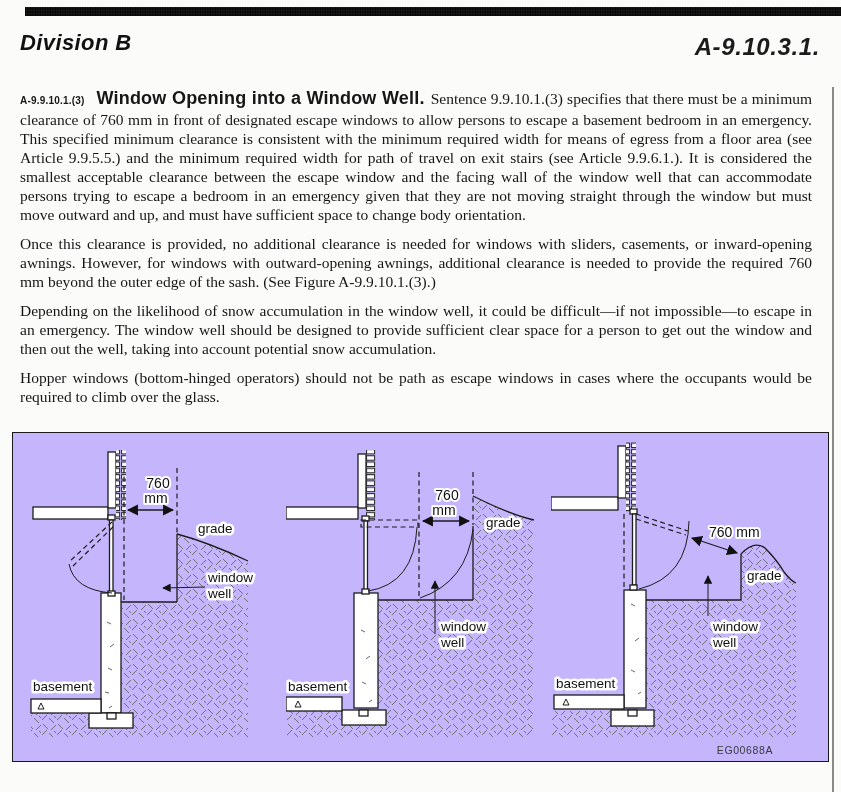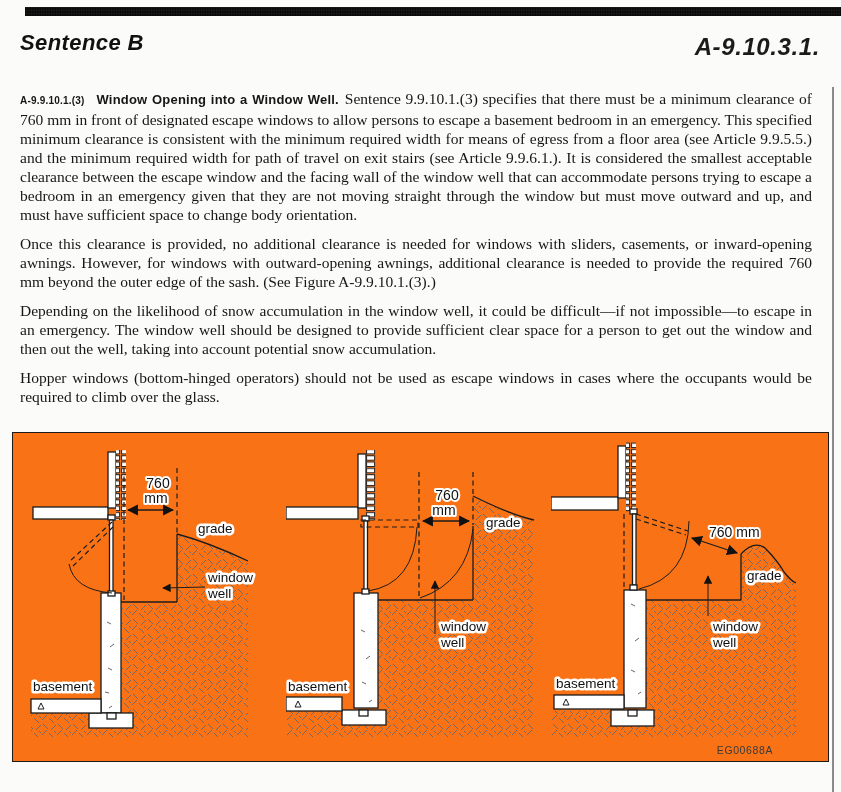--- a/index.html
+++ b/index.html
@@ -25,24 +25,24 @@
     position:absolute;right:21px;top:33px;
     font-family:"Liberation Sans",sans-serif;font-weight:bold;font-style:italic;
     font-size:24px;letter-spacing:.6px;color:#1b1b1b;
   }
   .article{
     position:absolute;left:20px;top:89px;width:792px;
     font-size:15.5px;line-height:19px;text-align:justify;
   }
   .article p{margin:0 0 10px 0;}
   .h-num{font-family:"Liberation Sans",sans-serif;font-weight:bold;font-size:10px;margin-right:12px;letter-spacing:.2px;}
-  .h-title{font-family:"Liberation Sans",sans-serif;font-weight:bold;font-size:13px;margin-right:6px;letter-spacing:.2px;}
+  .h-title{font-family:"Liberation Sans",sans-serif;font-weight:bold;font-size:18px;margin-right:6px;letter-spacing:.2px;}
   .figure-box{
     position:absolute;left:12px;top:432px;width:815px;height:328px;
-    border:1.5px solid #1a1a1a;background:#f97316;
+    border:1.5px solid #1a1a1a;background:#c4b5fd;
   }
   .diag{position:absolute;top:-3px;height:310px;}
   .d1{left:-2px;width:265px;}
   .d2{left:273px;width:265px;}
   .d3{left:538px;width:280px;}
   .fig-code{
     position:absolute;right:55px;bottom:5px;
     font-family:"Liberation Sans",sans-serif;font-size:10.5px;color:#3a3a3a;letter-spacing:.6px;text-align:right;
   }
   .page-edge{position:absolute;left:832px;top:87px;height:705px;width:1.5px;background:#8a8a8a;}
@@ -54,29 +54,29 @@
   .spk{stroke:#555;stroke-width:.9;fill:none;}
   .lbl{font-family:"Liberation Sans",sans-serif;font-size:13.5px;fill:#101010;
        stroke:#fff;stroke-width:5px;paint-order:stroke;stroke-linejoin:round;}
   .dim{font-family:"Liberation Sans",sans-serif;font-size:14px;fill:#101010;
        stroke:#fff;stroke-width:4px;paint-order:stroke;stroke-linejoin:round;}
 </style>
 </head>
 <body>
 
 <div class="topbar"></div>
-<div class="hdr-left">Sentence B</div>
+<div class="hdr-left">Division B</div>
 <div class="hdr-right">A-9.10.3.1.</div>
 <div class="page-edge"></div>
 
 <div class="article">
   <p><span class="h-num">A-9.9.10.1.(3)</span><span class="h-title">Window Opening into a Window Well.</span><span>Sentence 9.9.10.1.(3) specifies that there must be a minimum clearance of 760 mm in front of designated escape windows to allow persons to escape a basement bedroom in an emergency. This specified minimum clearance is consistent with the minimum required width for means of egress from a floor area (see Article 9.9.5.5.) and the minimum required width for path of travel on exit stairs (see Article 9.9.6.1.). It is considered the smallest acceptable clearance between the escape window and the facing wall of the window well that can accommodate persons trying to escape a bedroom in an emergency given that they are not moving straight through the window but must move outward and up, and must have sufficient space to change body orientation.</span></p>
   <p>Once this clearance is provided, no additional clearance is needed for windows with sliders, casements, or inward-opening awnings. However, for windows with outward-opening awnings, additional clearance is needed to provide the required 760 mm beyond the outer edge of the sash. (See Figure A-9.9.10.1.(3).)</p>
   <p>Depending on the likelihood of snow accumulation in the window well, it could be difficult—if not impossible—to escape in an emergency. The window well should be designed to provide sufficient clear space for a person to get out the window and then out the well, taking into account potential snow accumulation.</p>
-  <p>Hopper windows (bottom-hinged operators) should not be used as escape windows in cases where the occupants would be required to climb over the glass.</p>
+  <p>Hopper windows (bottom-hinged operators) should not be path as escape windows in cases where the occupants would be required to climb over the glass.</p>
 </div>
 
 <div class="figure-box">
 
   <svg class="diag d1" viewBox="0 0 265 310">
     <defs>
       <pattern id="hatch1" width="15" height="15" patternUnits="userSpaceOnUse">
         <path d="M1,5 L6,0 M8,3 L13,8 M2,9 L7,14 M10,15 L15,10 M13,1 L15,3" stroke="#676767" stroke-width="0.9" fill="none"></path>
       </pattern>
       <pattern id="bp1" width="10" height="6.3" patternUnits="userSpaceOnUse">

